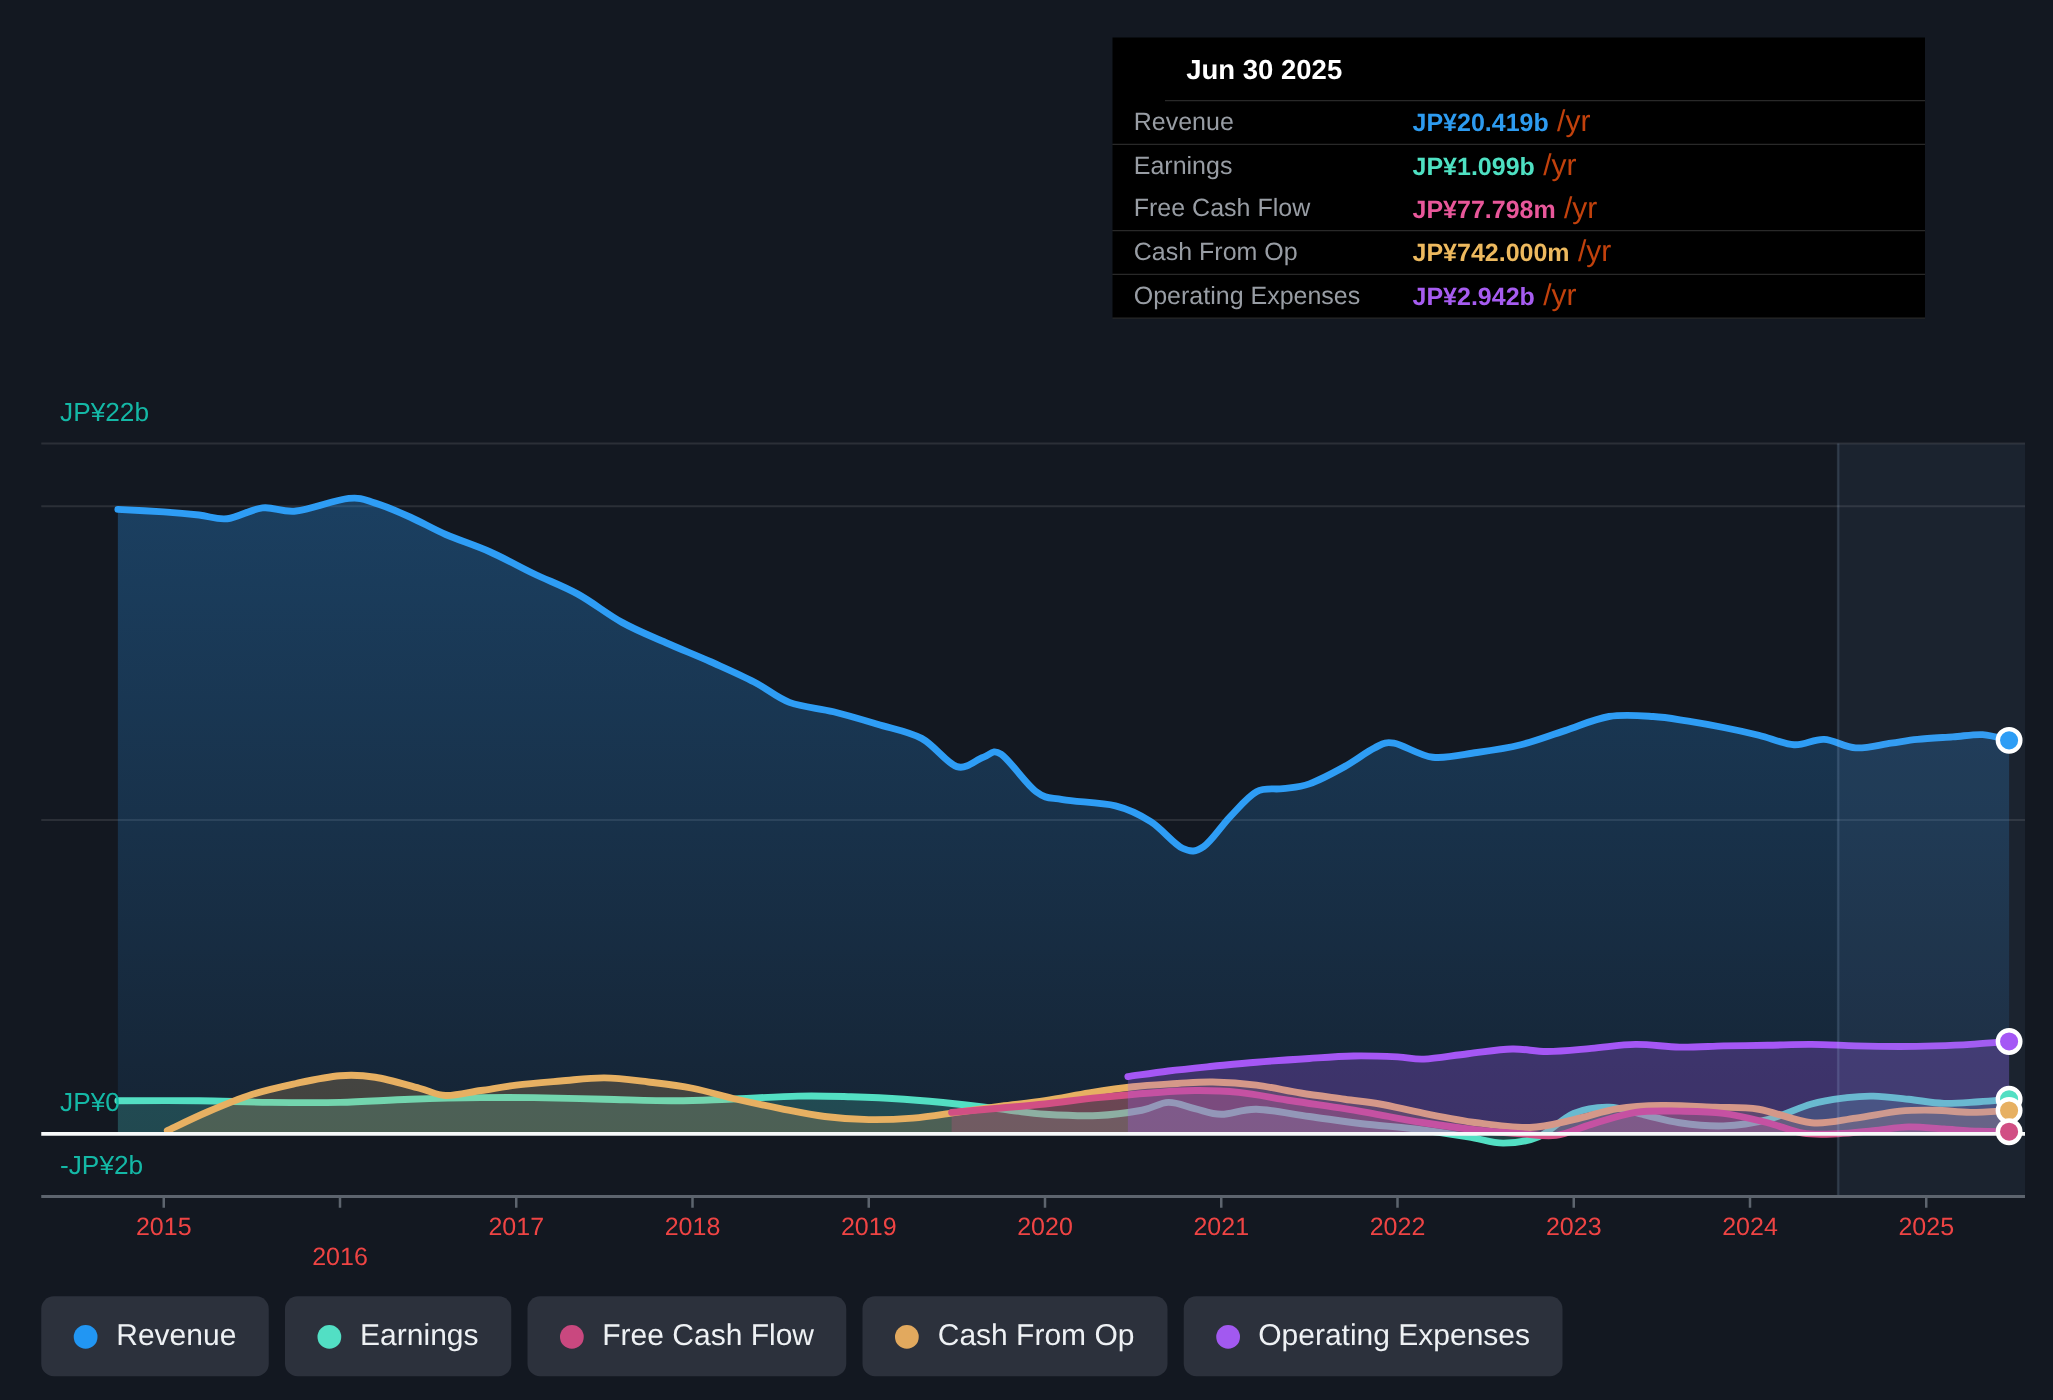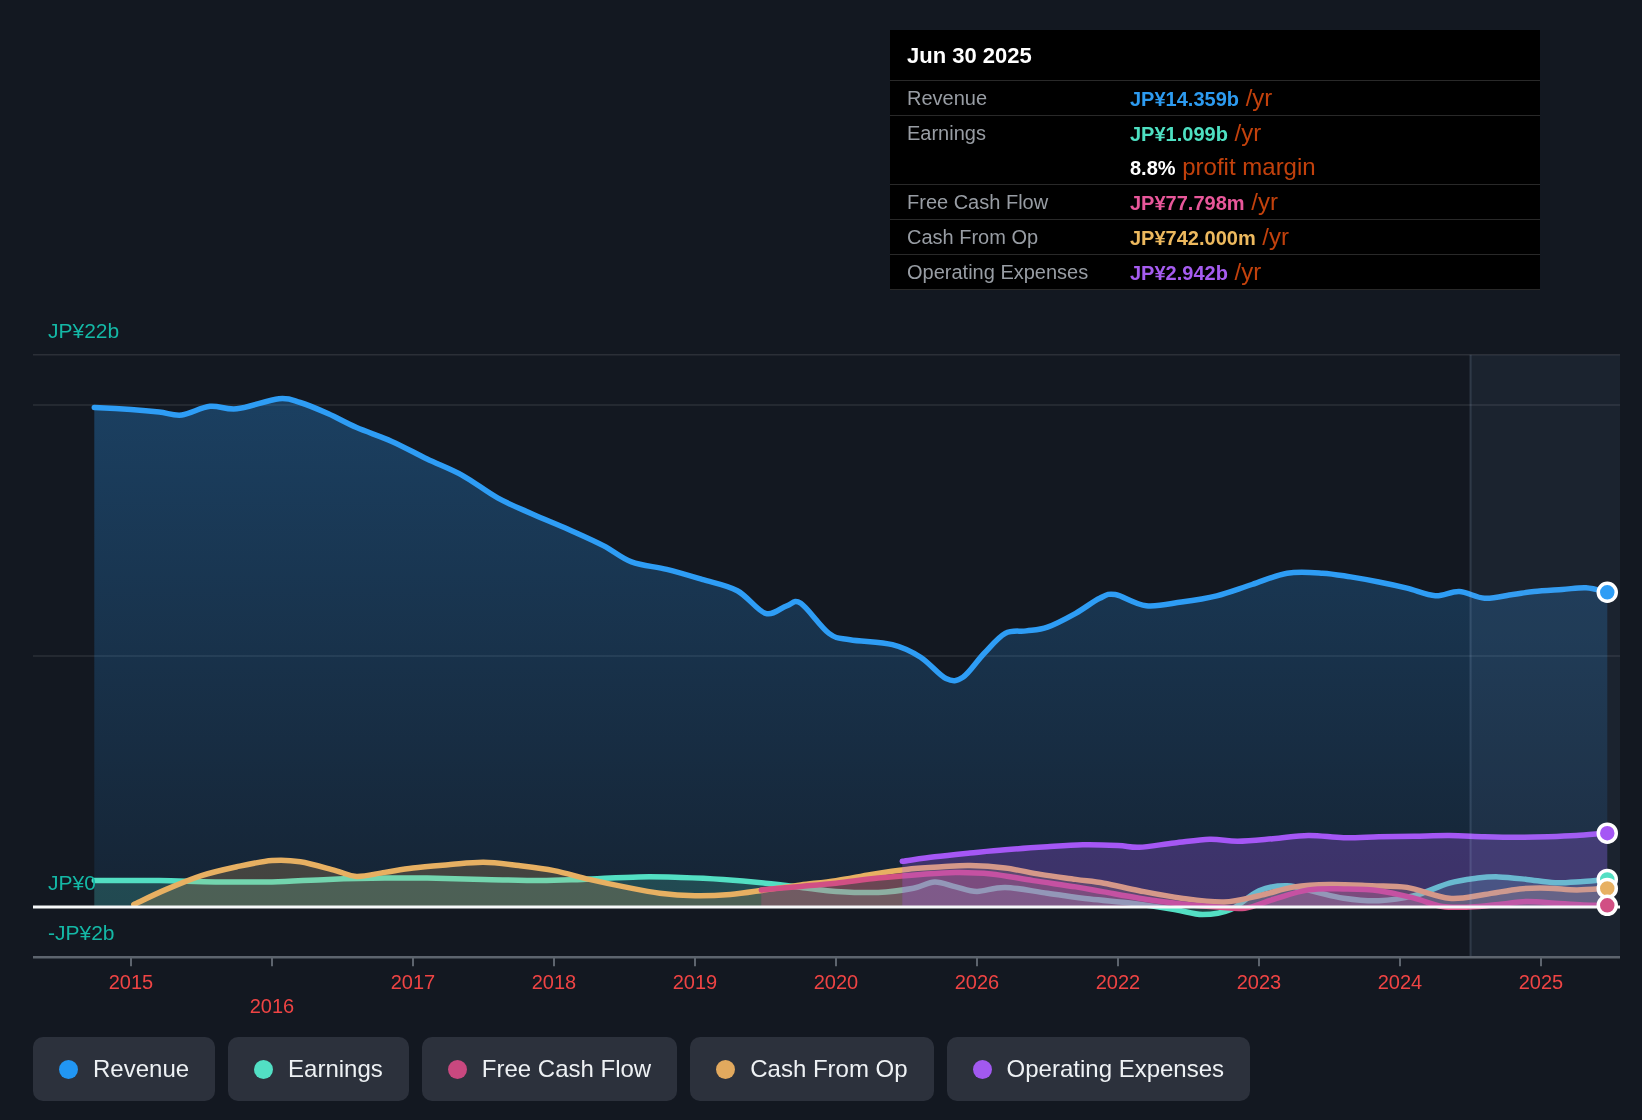--- a/index.html
+++ b/index.html
@@ -11,21 +11,21 @@
   }
   #chart-svg{position:absolute;left:0;top:0;}
 
   
   .tooltip{
     position:absolute;left:890px;top:30px;width:650px;
     background:#000;box-sizing:border-box;z-index:5;
   }
   .tt-title{
     font-size:22px;font-weight:700;color:#fff;
-    padding:13px 17px 11px;border-bottom:1px solid rgba(255,255,255,0.16);
+    padding:13px 17px 11px;border-bottom:1px solid rgba(255,255,255,0.16);margin-left:42px;
   }
   .tt-row{
     display:flex;align-items:center;height:34px;padding:0 17px;
     border-bottom:1px solid rgba(255,255,255,0.16);
   }
   .tt-row.no-border{border-bottom:none;}
   .tt-label{flex:0 0 223px;font-size:20px;color:#989da4;}
   .tt-value{font-size:20px;font-weight:700;}
   .tt-unit{font-size:24px;color:#c2410c;font-weight:400;}
   .tt-margin-val{color:#fff;font-size:20px;font-weight:700;}
@@ -98,32 +98,28 @@
 
 <span class="y-label" style="top: 318.8px;">JP¥22b</span>
 <span class="y-label" style="top: 871px;">JP¥0</span>
 <span class="y-label" style="top: 921.2px;">-JP¥2b</span>
 
 <div class="tooltip">
   <div class="tt-title">Jun 30 2025</div>
 
   <div class="tt-row">
     <span class="tt-label">Revenue</span>
-    <span class="tt-value" style="color: rgb(45, 155, 240);"><span>JP¥14.359b</span><span class="tt-unit"> /yr</span></span>
+    <span class="tt-value" style="color: rgb(45, 155, 240);"><span>JP¥20.419b</span><span class="tt-unit"> /yr</span></span>
   </div>
 
   <div class="tt-row no-border">
     <span class="tt-label">Earnings</span>
     <span class="tt-value" style="color: rgb(78, 224, 194);"><span>JP¥1.099b</span><span class="tt-unit"> /yr</span></span>
   </div>
 
-  <div class="tt-row">
-    <span class="tt-label"></span>
-    <span><span class="tt-margin-val">8.8%</span><span class="tt-unit"> profit margin</span></span>
-  </div>
 
   <div class="tt-row">
     <span class="tt-label">Free Cash Flow</span>
     <span class="tt-value" style="color: rgb(232, 87, 154);"><span>JP¥77.798m</span><span class="tt-unit"> /yr</span></span>
   </div>
 
   <div class="tt-row">
     <span class="tt-label">Cash From Op</span>
     <span class="tt-value" style="color: rgb(237, 185, 94); text-align: center;"><span>JP¥742.000m</span><span class="tt-unit"> /yr</span></span>
   </div>
@@ -156,17 +152,17 @@
     <span>Operating Expenses</span>
   </button>
 </div>
 
 <span class="x-label" style="left: 131px;">2015</span>
 <span class="x-label" style="left: 272px; margin-top: 24px;">2016</span>
 <span class="x-label" style="left: 413px;">2017</span>
 <span class="x-label" style="left: 554px;">2018</span>
 <span class="x-label" style="left: 695px;">2019</span>
 <span class="x-label" style="left: 836px;">2020</span>
-<span class="x-label" style="left: 977px;">2026</span>
+<span class="x-label" style="left: 977px;">2021</span>
 <span class="x-label" style="left: 1118px;">2022</span>
 <span class="x-label" style="left: 1259px;">2023</span>
 <span class="x-label" style="left: 1400px;">2024</span>
 <span class="x-label" style="left: 1541px;">2025</span>
 
 </body></html>

